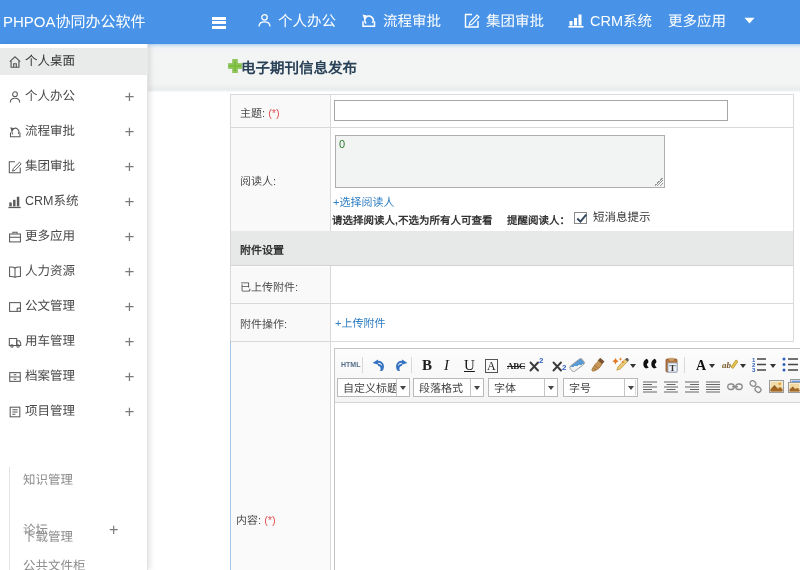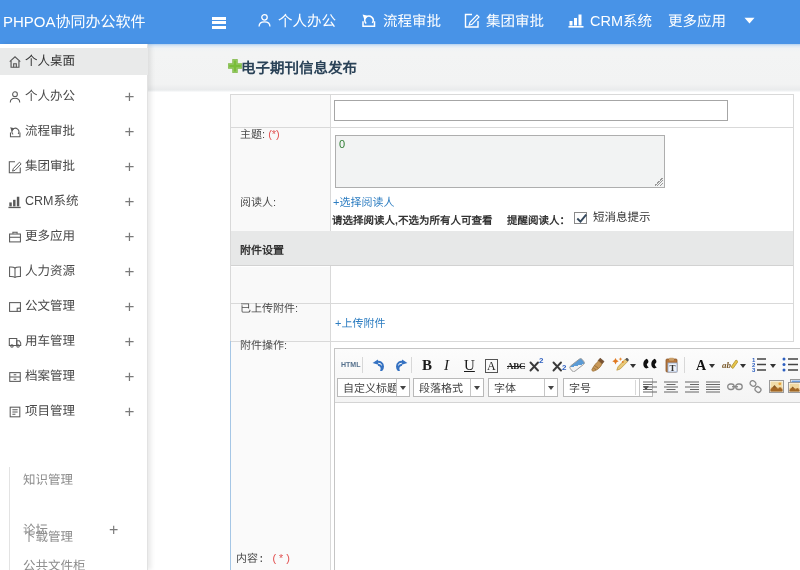--- a/index.html
+++ b/index.html
@@ -22,21 +22,21 @@
 .sitem{position:absolute;left:0;width:148px;height:27px;line-height:27px;font-size:12.5px;color:#4a4a4a;}
 .sitem .ico{position:absolute;left:8px;top:7px;width:14px;height:14px;}
 .sitem .txt{position:absolute;left:25px;}
 .sitem .plus{position:absolute;left:121px;top:0;width:17px;text-align:center;color:#7a7a7a;font-size:17px;font-weight:400;}
 .ssub{position:absolute;left:23px;font-size:12.5px;color:#8d8d8d;height:24px;line-height:24px;width:110px;}
 #subline{position:absolute;left:9px;top:467px;width:1px;height:103px;background:#e3e3e3;}
 
 .hline{position:absolute;background:#d9d9d9;height:1px;}
 .vline{position:absolute;background:#d9d9d9;width:1px;}
 .labelcell{position:absolute;left:231px;width:99px;background:#f9f9f9;}
-.lab{position:absolute;left:240px;font-size:11px;color:#4c4c4c;margin-top:21px;}
+.lab{position:absolute;left:240px;font-size:11px;color:#4c4c4c;}
 .red{color:#e25555;}
 #input1{position:absolute;left:334px;top:100px;width:394px;height:21px;border:1px solid #a6a6a6;background:#fff;}
 #ta{position:absolute;left:335px;top:135px;width:330px;height:53px;border:1px solid #aeaeae;background:#f2f3f3;color:#2f7d32;font-size:11px;padding:2px 3px;}
 #ta .rsz{position:absolute;right:1px;bottom:1px;width:9px;height:9px;background:
  linear-gradient(135deg,transparent 50%,#999 50%,#999 56%,transparent 56%,transparent 66%,#999 66%,#999 72%,transparent 72%,transparent 82%,#999 82%,#999 88%,transparent 88%);}
 a.lnk{color:#2d7dc1;text-decoration:none;font-size:11px;}
 #graybar{position:absolute;left:231px;top:231px;width:562px;height:35px;background:#e7e8e8;border-bottom:1px solid #d2d2d2;}
 #graybar span{position:absolute;left:9px;top:10px;font-size:11px;font-weight:bold;color:#333;}
 .note{font-size:10.5px;color:#333;}
 #cb{position:absolute;left:574px;top:211.5px;width:12.5px;height:12.5px;border:1px solid #8a8a8a;background:#fdfdfd;}
@@ -217,21 +217,21 @@
   <div class="labelcell" style="top:95px;height:32px;"></div>
   <div class="labelcell" style="top:128px;height:103px;"></div>
   <div class="labelcell" style="top:267px;height:36px;"></div>
   <div class="labelcell" style="top:304px;height:37px;"></div>
   <div class="labelcell" style="top:342px;height:228px;background:#fafafa;"></div>
 
   <div class="lab" style="top:104px;">主题: <span class="red">(*)</span></div>
   <div class="lab" style="top:172px;">阅读人:</div>
   <div class="lab" style="top:278px;">已上传附件:</div>
   <div class="lab" style="top:315px;">附件操作:</div>
-  <div class="lab" style="top:528px;left:236px;font-family:Liberation Mono, monospace;">内容: <span class="red">(*)</span></div>
+  <div class="lab" style="top:511px;left:236px;">内容: <span class="red">(*)</span></div>
 
   <input id="input1" type="text" style="">
 
   <div id="ta">0<span class="rsz"></span></div>
   <a class="lnk" style="position:absolute;left:333px;top:192.5px;">+选择阅读人</a>
   <div class="note" style="position:absolute;left:332px;top:212px;font-weight:bold;">请选择阅读人,不选为所有人可查看</div>
   <div class="note" style="position:absolute;left:507px;top:212px;font-weight:bold;">提醒阅读人：</div>
   <div id="cb">
       <svg width="13" height="13" viewBox="0 0 13 13">
         <path d="M2.3 6.5 5.5 9.7 11.2 2.6" fill="none" stroke="#33475c" stroke-width="1.9"></path>
@@ -333,21 +333,21 @@
       <span class="ar"></span>
     </div>
   <div class="combo" style="left:413px;width:71px;">
       <span class="cx">段落格式</span>
       <span class="ar"></span>
     </div>
   <div class="combo" style="left:488px;width:70px;">
       <span class="cx">字体</span>
       <span class="ar"></span>
     </div>
-  <div class="combo" style="left:563px;width:90px;">
+  <div class="combo" style="left:563px;width:75px;">
       <span class="cx">字号</span>
       <span class="ar"></span>
     </div>
   <div class="sep2" style="left:635px;"></div>
   <svg class="alico" style="left:643px;" viewBox="0 0 14 12">
       <path d="M0 1h14M0 3.5h9M0 6h14M0 8.5h9M0 11h14" stroke="#666" stroke-width="1.1"></path>
     </svg>
   <svg class="alico" style="left:664px;" viewBox="0 0 14 12">
       <path d="M0 1h14M2.5 3.5h9M0 6h14M2.5 8.5h9M0 11h14" stroke="#666" stroke-width="1.1"></path>
     </svg>

